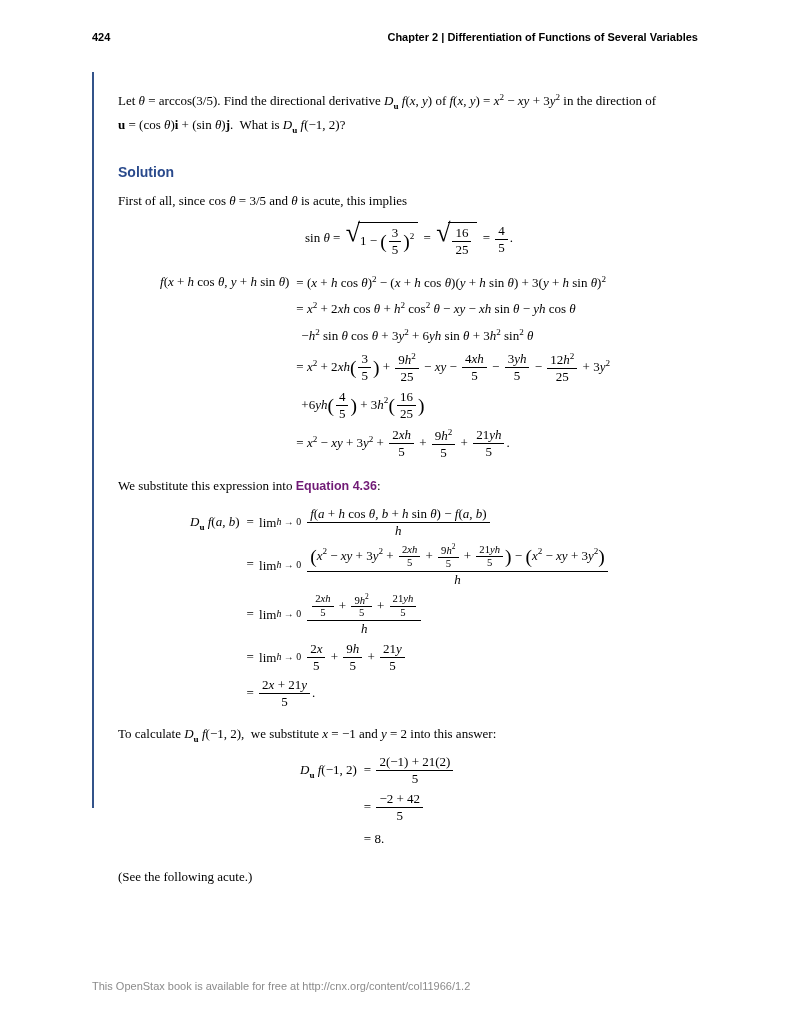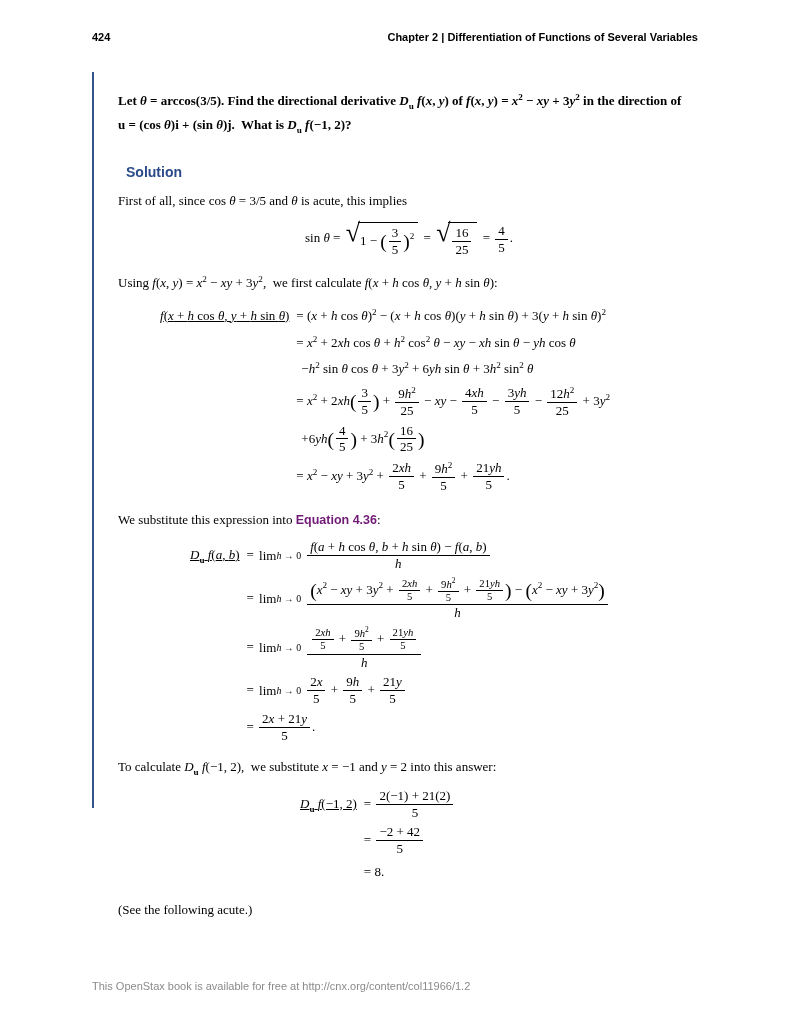--- a/index.html
+++ b/index.html
@@ -15,23 +15,23 @@
 
   
   .vrule { position:absolute; left:92px; top:72px; width:2px; height:736px;
            background:#33538a; }
 
   
   .content { position:absolute; left:118px; top:90px; width:582px;
              font-size:13px; line-height:1.55; }
 
   p { margin:0; }
-  .problem { margin-bottom:24px; line-height:1.7;font-weight:bold; }
+  .problem { margin-bottom:24px; line-height:1.7; }
   .solution-heading { font-family:"Liberation Sans", sans-serif; font-weight:bold;
-                      font-size:14px; color:#2a4a8c; margin:0 0 7px 8px; }
+                      font-size:14px; color:#2a4a8c; margin:0 0 7px 0; }
   .para { margin-bottom:6px; }
   .eqref { color:#701a75; font-weight:bold; font-family:"Liberation Sans", sans-serif; font-size:12.5px; }
 
   
   i { font-style:italic; }
   sup { font-size:0.70em; }
   sub { font-size:0.70em; }
   .fr { display:inline-flex; flex-direction:column; vertical-align:middle;
         text-align:center; margin:0 2px; }
   .fr > .n { padding:0 3px; line-height:1.15; display:block; }
@@ -45,21 +45,21 @@
   .sqrt { display:inline-flex; align-items:flex-start; vertical-align:middle; margin:0 2px; }
   .sqrt .rad { font-size:2.0em; line-height:0.95; margin-right:-2px; }
   .sqrt .under { border-top:1px solid #000; padding:3px 4px 0 2px; margin-top:1px;
                  display:inline-block; }
 
   .sin-eq { text-align:center; margin:10px 0 14px 0; }
 
   
   .eqblock { display:grid; grid-template-columns:max-content max-content;
              column-gap:7px; row-gap:5px; align-items:center; }
-  .eqblock .lhs { text-align:left;text-decoration:underline; }
+  .eqblock .lhs { text-align:left; }
   .eqblock .rhs { text-align:left; }
   .eqblock .cont { margin-left:5px; }
   .eq1 { margin:12px 0 16px 42px; }
   .eq2 { margin:10px 0 14px 72px; }
   .eq3 { margin:10px 0 18px 182px; }
 
   .figure-note { margin-top:10px; }
 
   
   .footer { position:absolute; left:92px; top:980px;
@@ -98,21 +98,20 @@
           <span class="rad">√</span>
           <span class="under"><span class="fr">
               <span class="n">16</span>
               <span class="d">25</span>
             </span></span>
         </span> = <span class="fr">
           <span class="n">4</span>
           <span class="d">5</span>
         </span>.</div>
 
-    <p class="para">Using <i>f</i>(<i>x</i>, <i>y</i>) = <i>x</i><sup>2</sup> − <i>xy</i> + 3<i>y</i><sup>2</sup>,&nbsp; we first calculate <i>f</i>(<i>x</i> + <i>h</i> cos <i>θ</i>, <i>y</i> + <i>h</i> sin <i>θ</i>):</p>
 
     <div class="eqblock eq1">
       <div class="lhs"><i>f</i>(<i>x</i> + <i>h</i> cos <i>θ</i>, <i>y</i> + <i>h</i> sin <i>θ</i>)</div>
       <div class="rhs">= (<i>x</i> + <i>h</i> cos <i>θ</i>)<sup>2</sup> − (<i>x</i> + <i>h</i> cos <i>θ</i>)(<i>y</i> + <i>h</i> sin <i>θ</i>) + 3(<i>y</i> + <i>h</i> sin <i>θ</i>)<sup>2</sup></div>
       <div class="lhs"></div>
       <div class="rhs">= <i>x</i><sup>2</sup> + 2<i>xh</i> cos <i>θ</i> + <i>h</i><sup>2</sup> cos<sup>2</sup> <i>θ</i> − <i>xy</i> − <i>xh</i> sin <i>θ</i> − <i>yh</i> cos <i>θ</i></div>
       <div class="lhs"></div>
       <div class="rhs cont">−<i>h</i><sup>2</sup> sin <i>θ</i> cos <i>θ</i> + 3<i>y</i><sup>2</sup> + 6<i>yh</i> sin <i>θ</i> + 3<i>h</i><sup>2</sup> sin<sup>2</sup> <i>θ</i></div>
       <div class="lhs"></div>
       <div class="rhs">= <i>x</i><sup>2</sup> + 2<i>xh</i><span class="bp">(</span><span class="fr">

